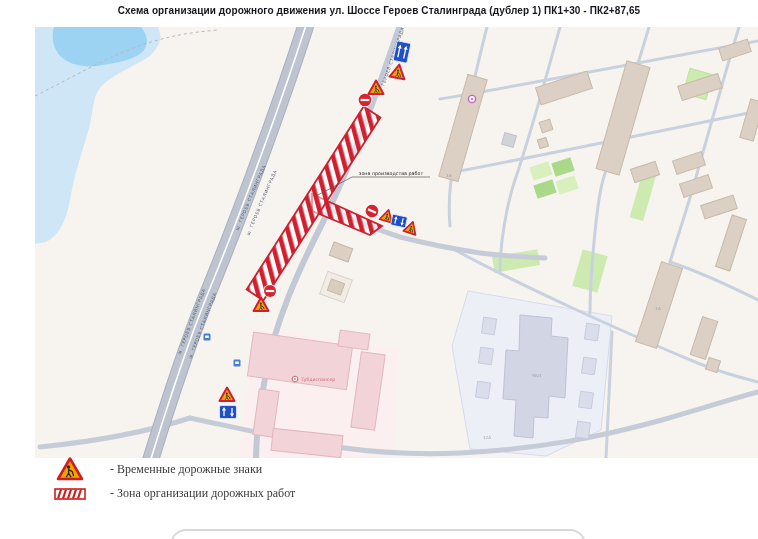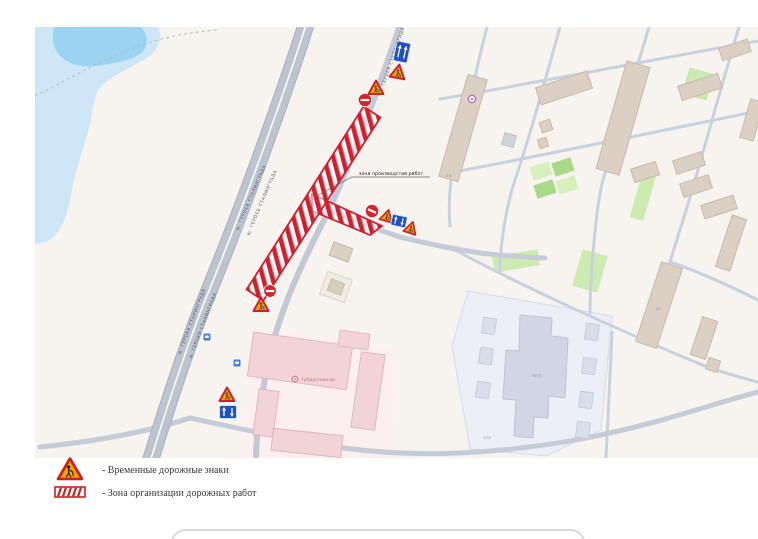--- a/index.html
+++ b/index.html
@@ -8,29 +8,30 @@
   .title { position:absolute; top:5px; left:0; right:0; text-align:center;
            font-size:10px; font-weight:bold; color:#15151f; letter-spacing:0.1px; }
   svg.map { position:absolute; left:0; top:0; }
   .rn  { font-family:"DejaVu Sans", sans-serif; font-size:4.4px; fill:#535d6f; letter-spacing:0.55px; }
   .zl  { font-family:"DejaVu Sans", sans-serif; font-size:4.8px; fill:#1d1d1d; }
   .bl  { font-family:"DejaVu Sans", sans-serif; font-size:4.2px; fill:#99a0ac; text-anchor:middle; }
   .pl  { font-family:"DejaVu Sans", sans-serif; font-size:4.6px; fill:#c96b76; }
   .legend { position:absolute; left:52px; top:456px; display:flex; flex-direction:column; gap:4px; }
   .legend-row { display:flex; align-items:center; gap:14px; }
   .legend-icon-box { width:36px; display:flex; justify-content:center; align-items:center; }
-  .legend-label { font-family:"Liberation Serif", serif; font-size:10px; color:#3a3a3a; }
+  .legend-label { font-family:"Liberation Serif", serif; font-size:12px; color:#3a3a3a;margin-left:8px; }
   .bottom-card { position:absolute; left:170px; top:529px; width:412px; height:42px;
                  border:2px solid #d8d8d8; border-radius:16px; background:#fff; }
 </style>
 </head>
 <body>
 
 <div class="page">
 
+  <div class="title">Схема организации дорожного движения ул. Шоссе Героев Сталинграда (дублер  1) ПК1+30 - ПК2+87,65</div>
 
   <svg class="map" width="758" height="539" viewBox="0 0 758 539">
     <defs>
       <pattern id="hz" patternUnits="userSpaceOnUse" width="9" height="9" patternTransform="rotate(-15)">
         <rect width="9" height="9" fill="#ffffff" fill-opacity="0.5"></rect>
         <rect width="4.6" height="9" fill="#cf2030"></rect>
       </pattern>
       <clipPath id="mapclip">
           <rect x="35" y="27" width="723" height="431"></rect>
         </clipPath>

